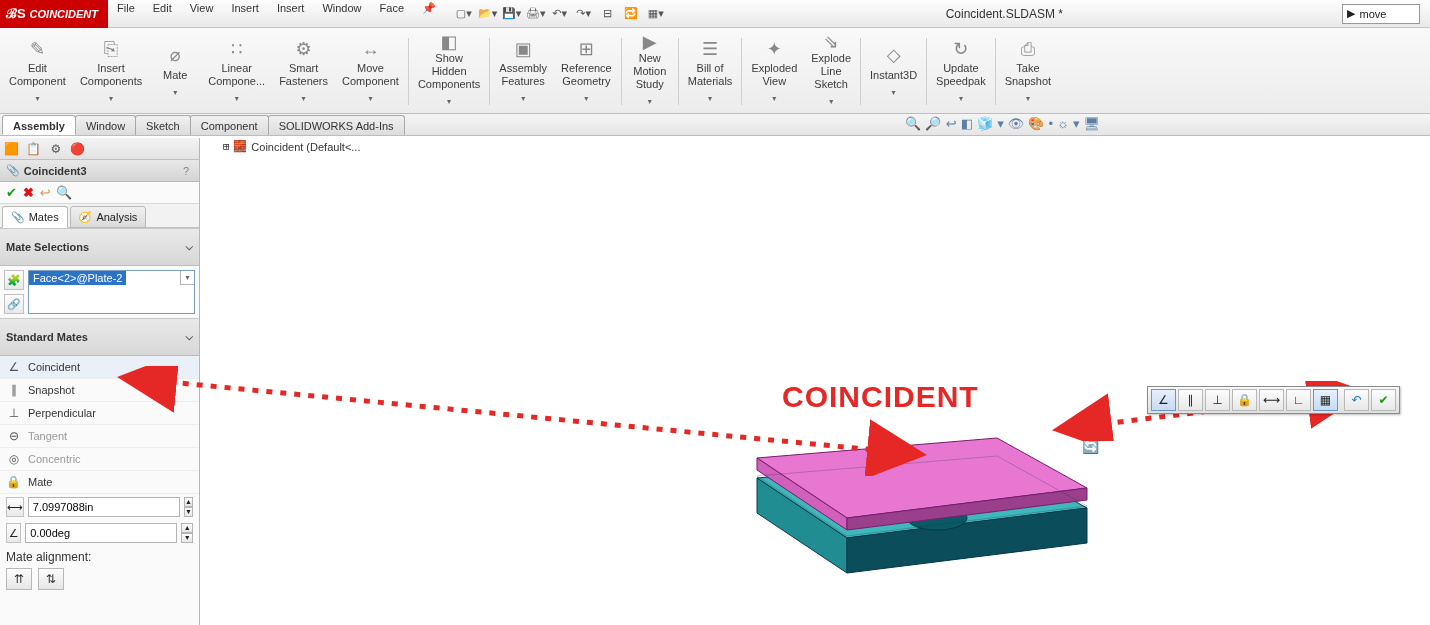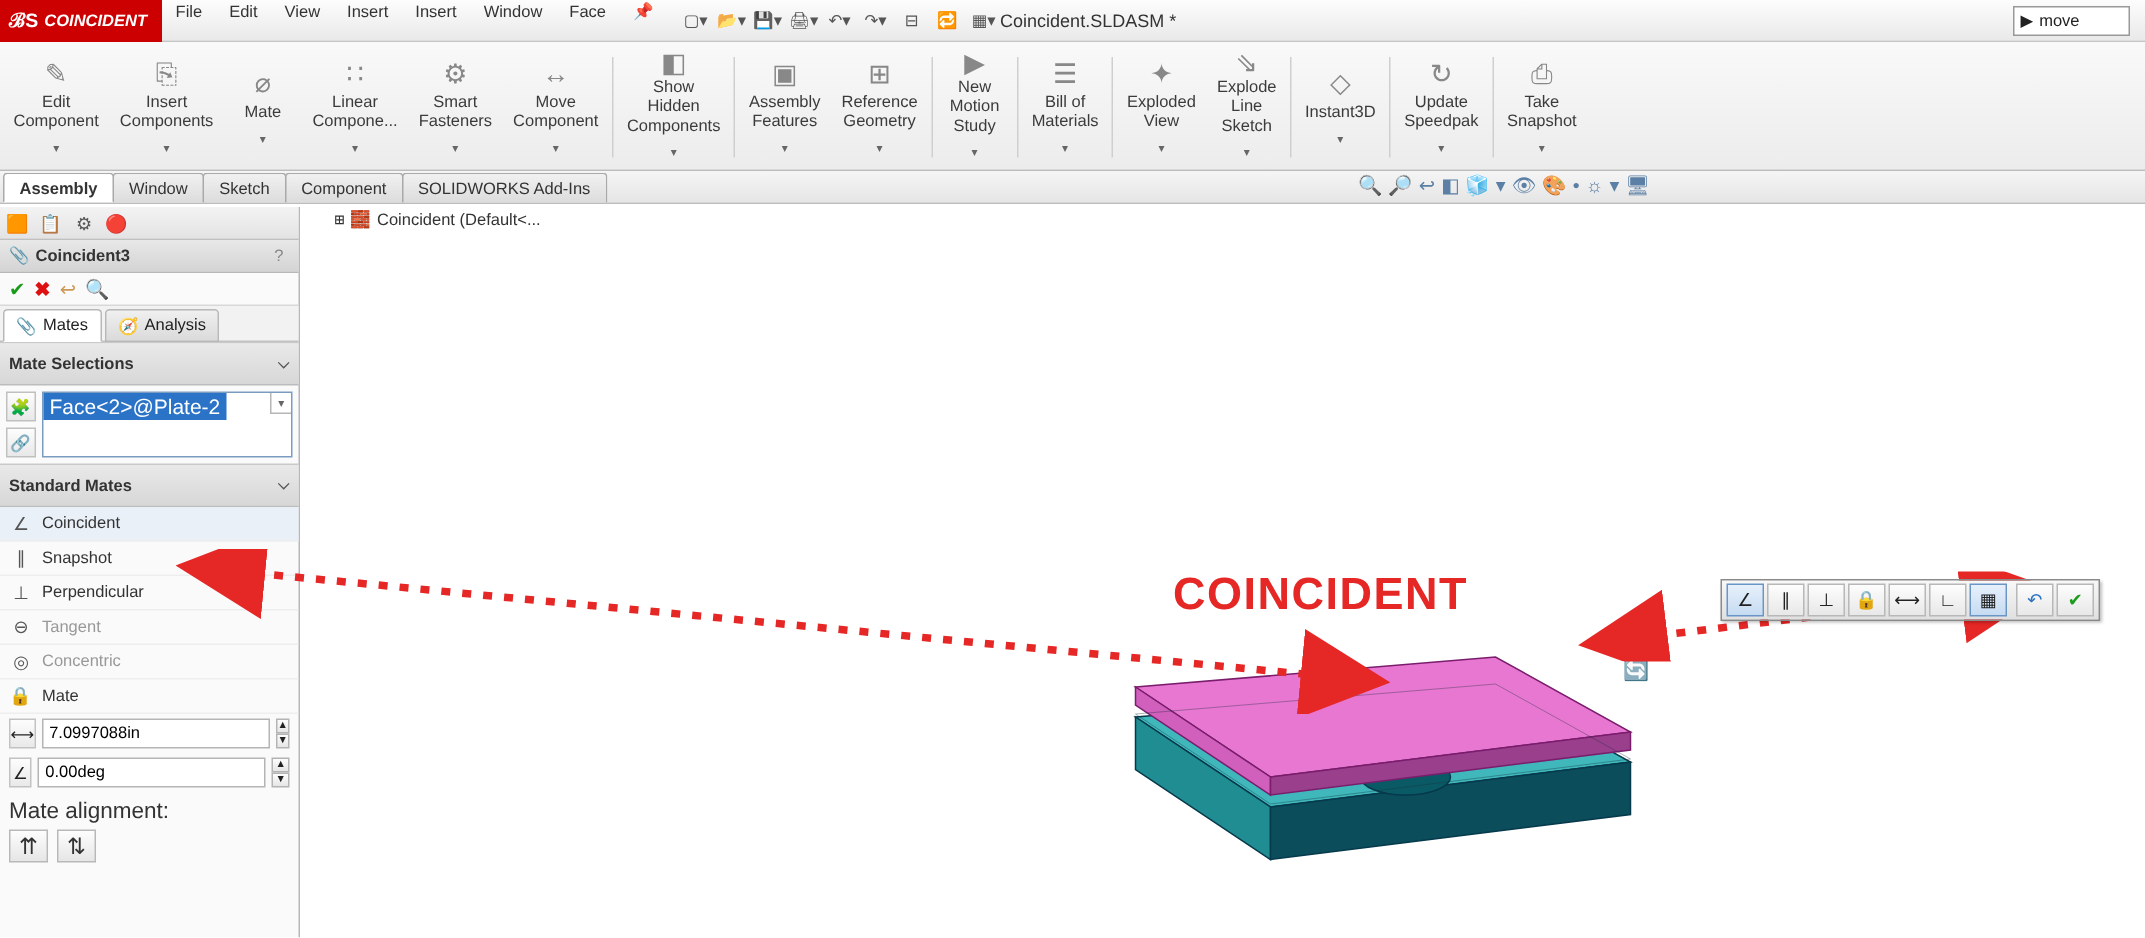--- a/index.html
+++ b/index.html
@@ -5,21 +5,21 @@
   * { box-sizing: border-box; margin: 0; padding: 0; }
   body { font-family: "Segoe UI", Tahoma, sans-serif; font-size: 11px; background: #fff; width: 1430px; height: 625px; overflow: hidden; position: relative; color: #222; }
 
   
   .menubar { height: 28px; background: linear-gradient(#fdfdfd, #e9e9e9); display: flex; align-items: center; border-bottom: 1px solid #c5c5c5; }
   .sw-logo { height: 28px; line-height: 28px; background: #c00; color: #fff; font-weight: bold; font-style: italic; padding: 0 10px 0 6px; display: flex; align-items: center; gap: 4px; font-size: 11px; }
   .sw-logo .icon { font-style: normal; font-size: 13px; }
   .menubar .menu-item { padding: 0 9px; height: 40px; line-height: 28px; color: #333; cursor: default; }
   .menubar .qat { display: flex; align-items: center; margin-left: 8px; gap: 2px; }
   .qat .qbtn { width: 22px; height: 22px; display: flex; align-items: center; justify-content: center; border: 1px solid transparent; font-size: 11px; color: #555; }
-  .menubar .doc-title { flex: 1; text-align: left; font-size: 12px; color: #333; }
+  .menubar .doc-title { flex: 1; text-align: center; font-size: 12px; color: #333; }
   .menubar .search-box { margin-right: 10px; display: flex; align-items: center; gap: 4px; border: 1px solid #999; background: #fff; height: 20px; padding: 0 4px; width: 78px; }
   .menubar .search-box .g { font-size: 11px; }
 
   
   .ribbon { height: 86px; background: linear-gradient(#f9f9f9, #ececec); border-bottom: 1px solid #bcbcbc; display: flex; align-items: stretch; padding: 4px 2px 2px; }
   .ribbon .rbtn { display: flex; flex-direction: column; align-items: center; justify-content: center; padding: 2px 6px; min-width: 52px; text-align: center; color: #3b3b3b; font-size: 11px; line-height: 13px; border: 1px solid transparent; gap: 2px; }
   .ribbon .rbtn .ricon { font-size: 18px; height: 22px; display: flex; align-items: center; justify-content: center; color: #888; }
   .ribbon .sep { width: 0; border-left: 1px solid #cfcfcf; margin: 6px 2px; }
   .ribbon .dropcaret { font-size: 8px; color: #666; margin-top: 2px; }
 
@@ -39,42 +39,42 @@
   .side-header .q { color:#888; font-weight:normal; padding:0 4px; }
   .side-actions { height:22px; display:flex; align-items:center; gap:6px; padding:0 6px; border-bottom:1px solid #d8d8d8; }
   .side-actions .sa { font-size:13px; }
   .side-actions .ok { color:#1a9b1a; }
   .side-actions .cancel { color:#d11; font-weight:bold; }
   .sub-tabs { height:24px; display:flex; background:#f2f2f2; border-bottom:1px solid #c2c2c2; }
   .sub-tabs .stab { padding:3px 8px; border:1px solid #b8b8b8; background:linear-gradient(#f0f0f0,#dadada); margin:2px 0 -1px 2px; border-radius:3px 3px 0 0; display:flex; align-items:center; gap:4px; font-size:11px; }
   .sub-tabs .stab.active { background:#fff; border-bottom:1px solid #fff; }
 
   .panel { border-top:1px solid #c9c9c9; }
-  .panel-hdr { height:28px; background:linear-gradient(#e9e9e9,#d7d7d7); border-bottom:1px solid #bcbcbc; display:flex; align-items:center; justify-content:space-between; padding:0 6px; font-weight:bold; font-size:11px; color:#333; }
+  .panel-hdr { height:28px; background:linear-gradient(#e9e9e9,#d7d7d7); border-bottom:1px solid #bcbcbc; display:flex; align-items:center; justify-content:space-between; padding:18px 6px; font-weight:bold; font-size:11px; color:#333; }
   .panel-hdr .collapse { font-size:10px; color:#555; }
   .selbox-row { display:flex; align-items:flex-start; gap:4px; padding:4px; }
   .selbox-row .left-icons { display:flex; flex-direction:column; gap:4px; }
   .selbox-row .left-icons .li { width:20px; height:20px; display:flex; align-items:center; justify-content:center; border:1px solid #c0c0c0; background:linear-gradient(#fdfdfd,#e8e8e8); font-size:11px; }
   .selbox { flex:1; }
   .selbox .sel { border:1px solid #7a9cc0; background:#fff; height:44px; position:relative; }
-  .selbox .sel .selected { background:#2a73c7; color:#fff; padding:1px 4px; font-size:14px; display:inline-block; }
+  .selbox .sel .selected { background:#2a73c7; color:#fff; padding:1px 4px; font-size:11px; display:inline-block; }
   .selbox .sel .sel-caret { position:absolute; right:0; top:0; width:14px; height:14px; border-left:1px solid #b6b6b6; border-bottom:1px solid #b6b6b6; display:flex; align-items:center; justify-content:center; font-size:8px; color:#666; }
 
   .mate-list { display:flex; flex-direction:column; }
   .mate-item { display:flex; align-items:center; gap:6px; padding:3px 6px; font-size:11px; color:#333; border-bottom:1px solid #eee; }
   .mate-item.active { background:#e9f0f8; }
   .mate-item .mi { width:16px; height:16px; display:flex; align-items:center; justify-content:center; font-size:12px; color:#555; }
   .mate-item.disabled { color:#999; }
 
   .num-row { display:flex; align-items:center; gap:4px; padding:3px 6px; }
   .num-row .mi { width:20px; height:20px; border:1px solid #c2c2c2; background:linear-gradient(#fdfdfd,#e9e9e9); display:flex; align-items:center; justify-content:center; font-size:11px; }
   .num-row input { flex:1; height:20px; border:1px solid #b4b4b4; padding:0 4px; font-size:11px; }
   .num-row .spin { width:16px; display:flex; flex-direction:column; }
   .num-row .spin span { height:10px; border:1px solid #b4b4b4; font-size:7px; line-height:8px; text-align:center; background:linear-gradient(#fdfdfd,#e6e6e6); }
-  .align-row { padding:4px 6px; font-size:15px; color:#333; }
+  .align-row { padding:4px 6px; font-size:12px; color:#333; }
   .align-row .btns { display:flex; gap:6px; margin-top:4px; }
   .align-row .ab { width:26px; height:22px; border:1px solid #b8b8b8; background:linear-gradient(#fdfdfd,#e6e6e6); display:flex; align-items:center; justify-content:center; }
 
   
   .side-scroll { position:absolute; top:162px; bottom:0; left:200px; width:17px; background:#f0f0f0; border-left:1px solid #cfcfcf; }
   .side-scroll .btn { height:17px; border:1px solid #c4c4c4; background:linear-gradient(#fdfdfd,#e4e4e4); font-size:8px; text-align:center; line-height:15px; }
   .side-scroll .thumb { height:60px; margin:2px; background:linear-gradient(#e4e4e4,#cfcfcf); border:1px solid #b8b8b8; border-radius:2px; }
 
   .canvas { flex:1; position:relative; background:#fff; }
   .tree-top { position:absolute; top:2px; left:6px; font-size:11px; color:#333; display:flex; align-items:center; gap:4px; }

